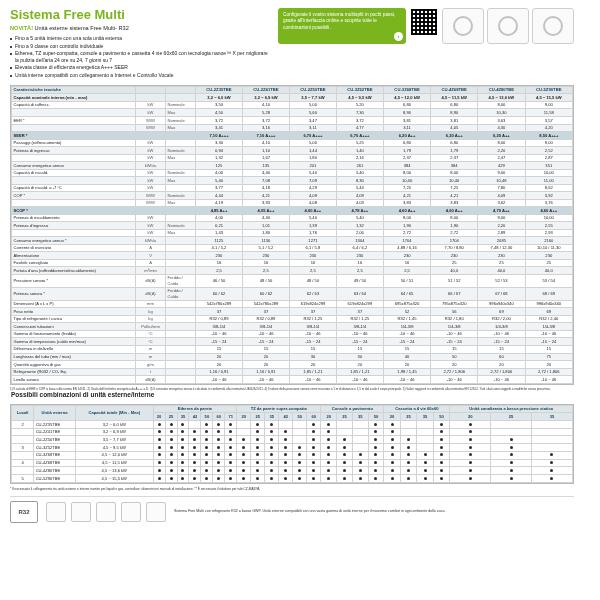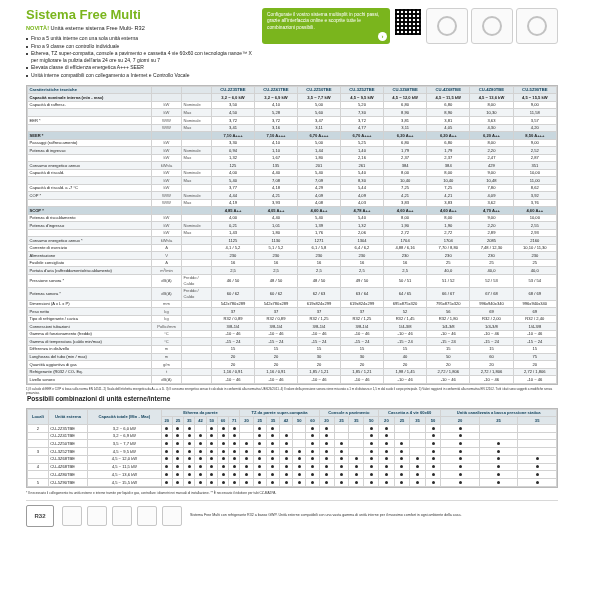--- a/index.html
+++ b/index.html
@@ -2,21 +2,21 @@
 <html><head>
 <meta charset="utf-8">
 <style>
   html,body{margin:0;padding:0;}
   body{
     width:600px;height:600px;overflow:hidden;
     background:#ffffff;
     font-family:"Liberation Sans", sans-serif;
     color:#222;
   }
-  .page{position:relative;width:584px;height:600px;box-sizing:border-box;padding:8px 26px;}
+  .page{position:relative;width:584px;height:600px;box-sizing:border-box;padding:8px 10px;}
 
   
   .header{display:flex;gap:8px;align-items:flex-start;}
   .hdr-left{width:300px;}
   .title{color:#7ab51d;font-size:13px;font-weight:bold;line-height:1.1;margin:0 0 3px 0;}
   .subtitle{font-size:5.6px;line-height:1.25;margin-bottom:3px;}
   .subtitle .nv{color:#7ab51d;font-weight:bold;}
   .bullets{list-style:none;margin:0;padding:0;}
   .bullets li{font-size:5px;line-height:1.45;padding-left:5px;position:relative;}
   .bullets li:before{content:"";position:absolute;left:0;top:3px;width:2px;height:2px;background:#444;}

